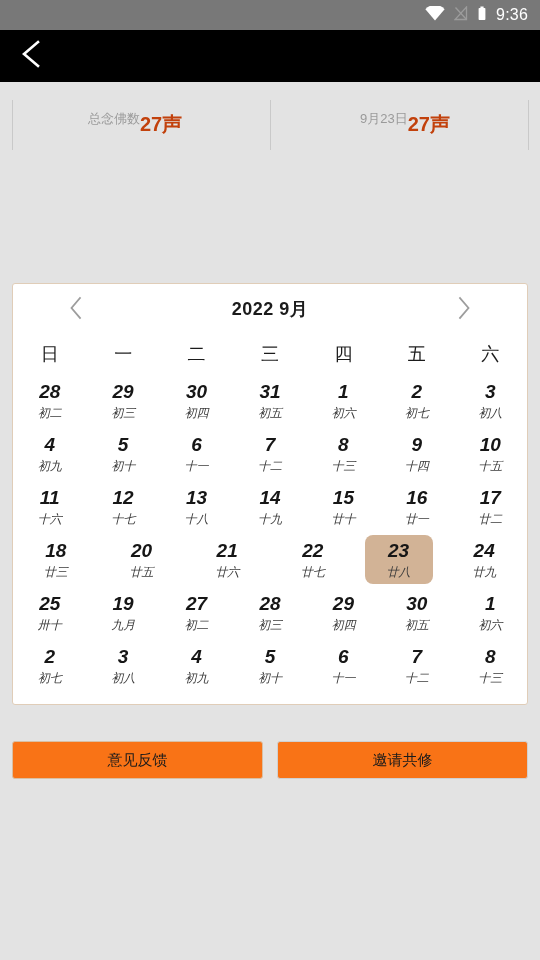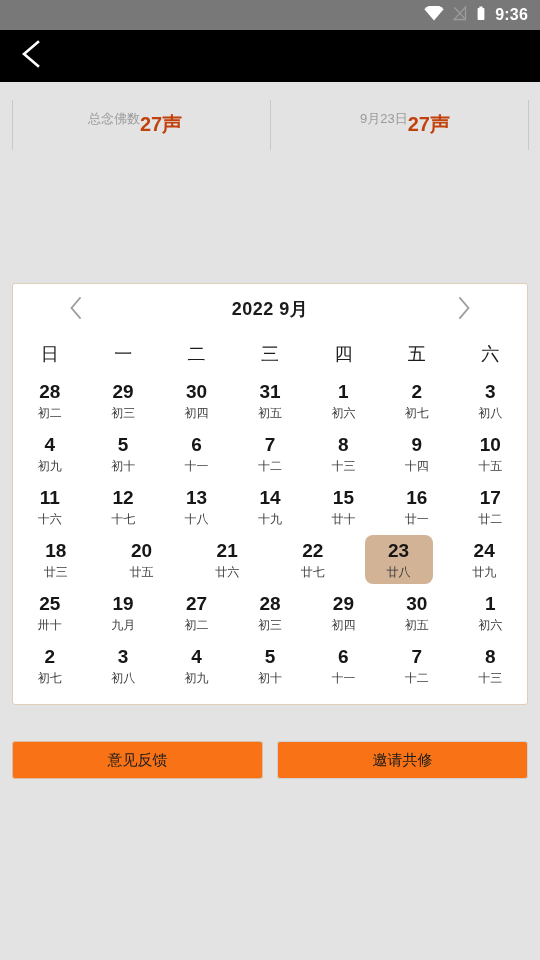--- a/index.html
+++ b/index.html
@@ -13,21 +13,21 @@
 
   
   .status-bar {
     position: absolute; top: 0; left: 0; width: 540px; height: 30px;
     background: #787878;
     display: flex; align-items: center; justify-content: flex-end;
     padding-right: 12px; gap: 9px;
   }
   .status-icon { display: block; }
   .status-time {
-    color: #ffffff; font-size: 16px; font-weight: bold;
+    color: #ffffff; font-size: 16px; font-weight: normal;
     letter-spacing: .2px; line-height: 1; text-align: center;
   }
 
   
   .nav-bar {
     position: absolute; top: 30px; left: 0; width: 540px; height: 52px;
     background: #000000;
     display: flex; align-items: center;
   }
   .nav-back { width: 62px; height: 52px; display: flex; align-items: center; justify-content: center; }
@@ -68,21 +68,21 @@
   .cal-nav.prev { left: 44px; }
   .cal-nav.next { right: 44px; }
 
   .weekdays { display: flex; height: 40px; align-items: center; }
   .weekday {
     flex: 1 1 14.2857%; text-align: center;
     font-size: 18px; color: #1b1b1b; line-height: 1;
   }
 
   .weeks { padding: 0 0 4px 0; }
-  .week { display: flex; height: 53px; }
+  .week { display: flex; height: 53px; font-style: italic; }
   .day {
     flex: 1 1 14.2857%;
     display: flex; flex-direction: column; align-items: center; justify-content: center;
   }
   .day-pill {
     width: 68px; height: 49px; border-radius: 8px;
     display: flex; flex-direction: column; align-items: center; justify-content: center;
   }
   .day.selected .day-pill { background: #d2b396; }
   .day-num { font-size: 19px; font-weight: bold; color: #161616; line-height: 1; }

